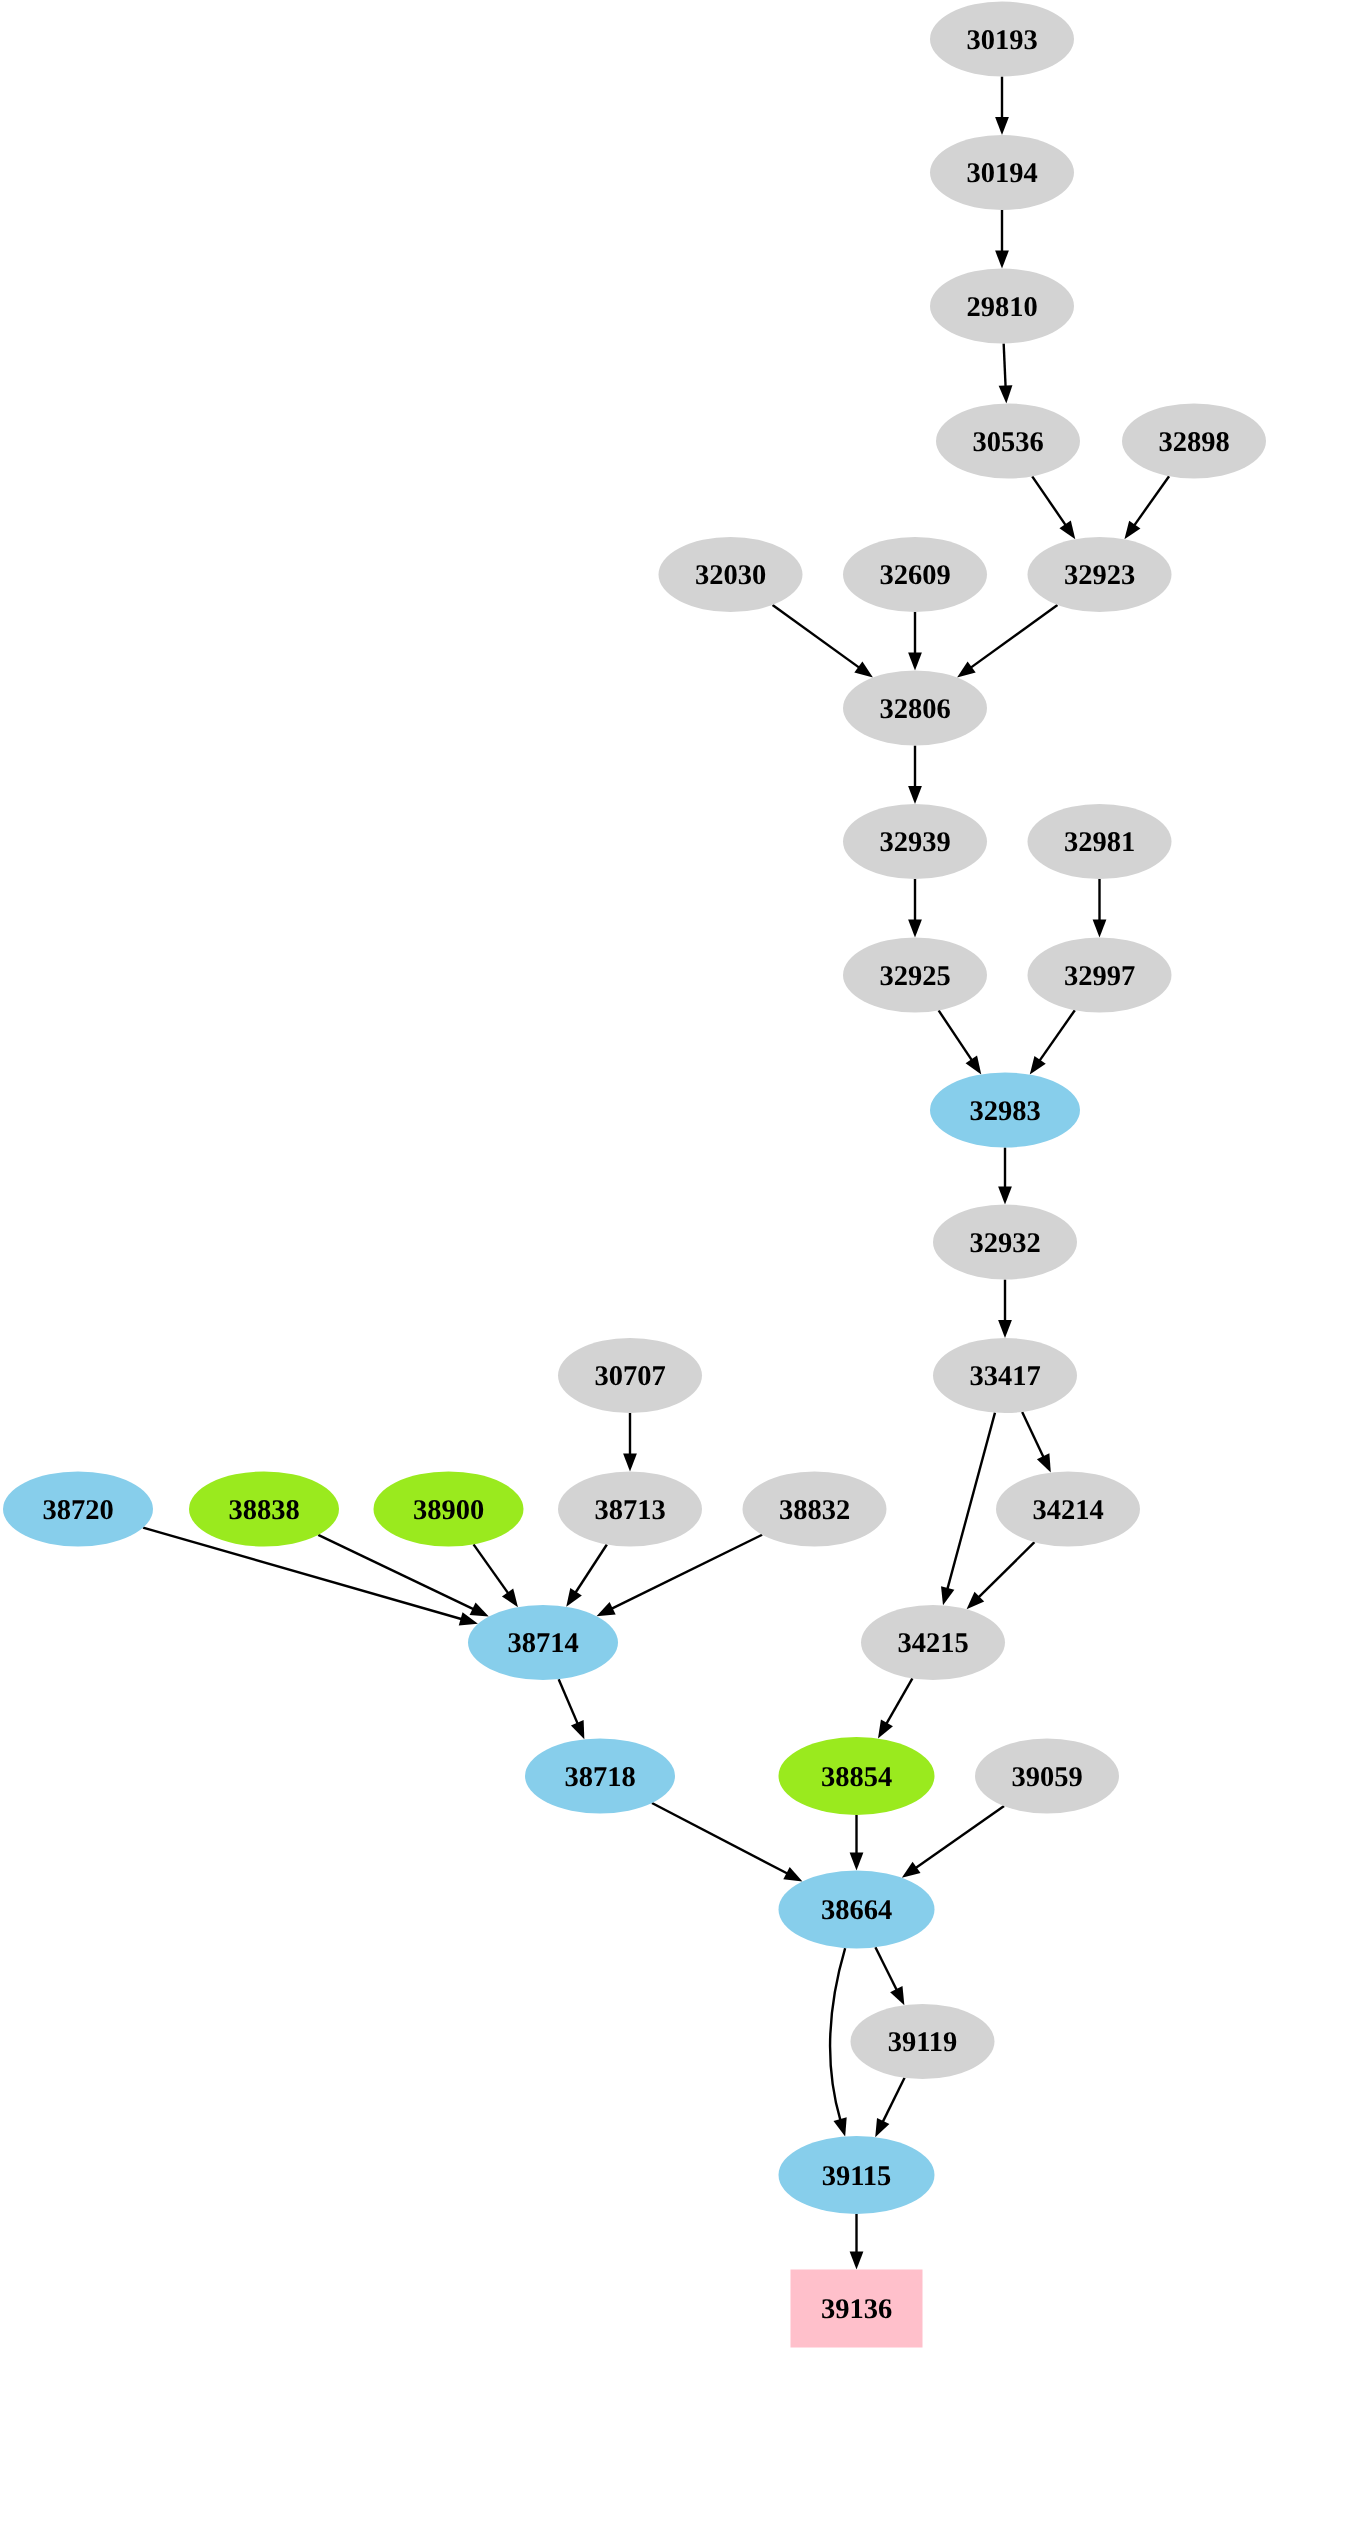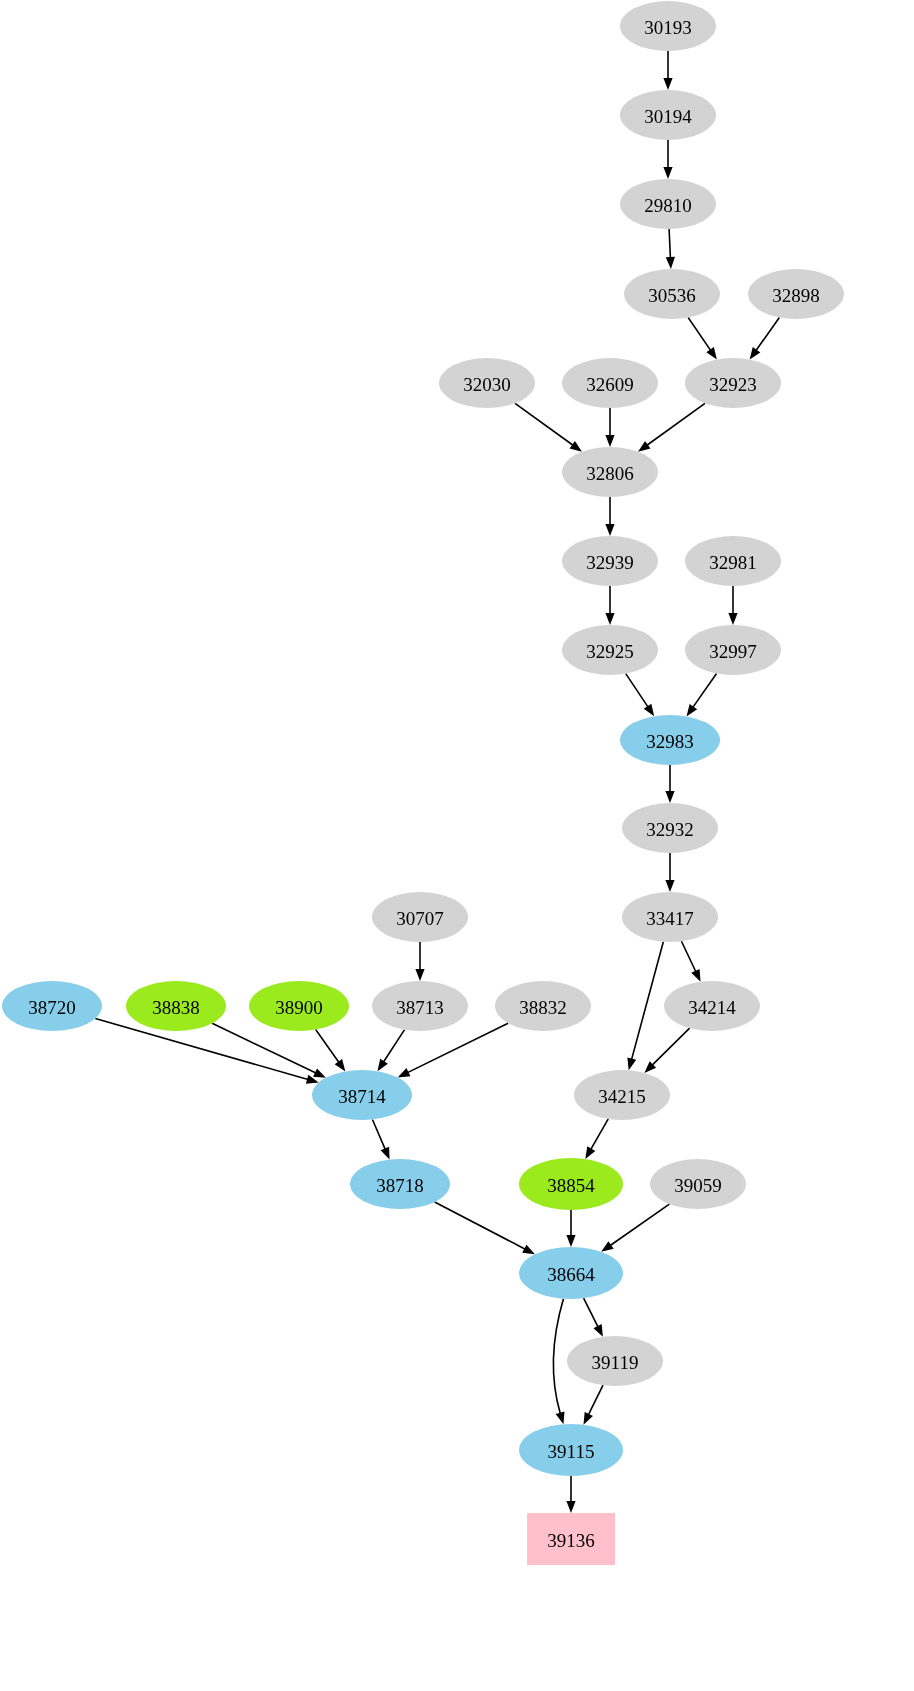--- a/index.html
+++ b/index.html
@@ -11,20 +11,21 @@
   body {
     width: 914px;
     height: 1691px;
     font-family: "Liberation Serif", "DejaVu Serif", serif;
     overflow: hidden;
   }
   #graph-root {
     position: relative;
     width: 914px;
     height: 1264px;
+    font-weight: bold;
   }
   svg#graph-canvas {
     display: block;
     width: 914px;
     height: 1691px;
   }
   .node-shape {
     stroke: none;
   }
   .node-label {

